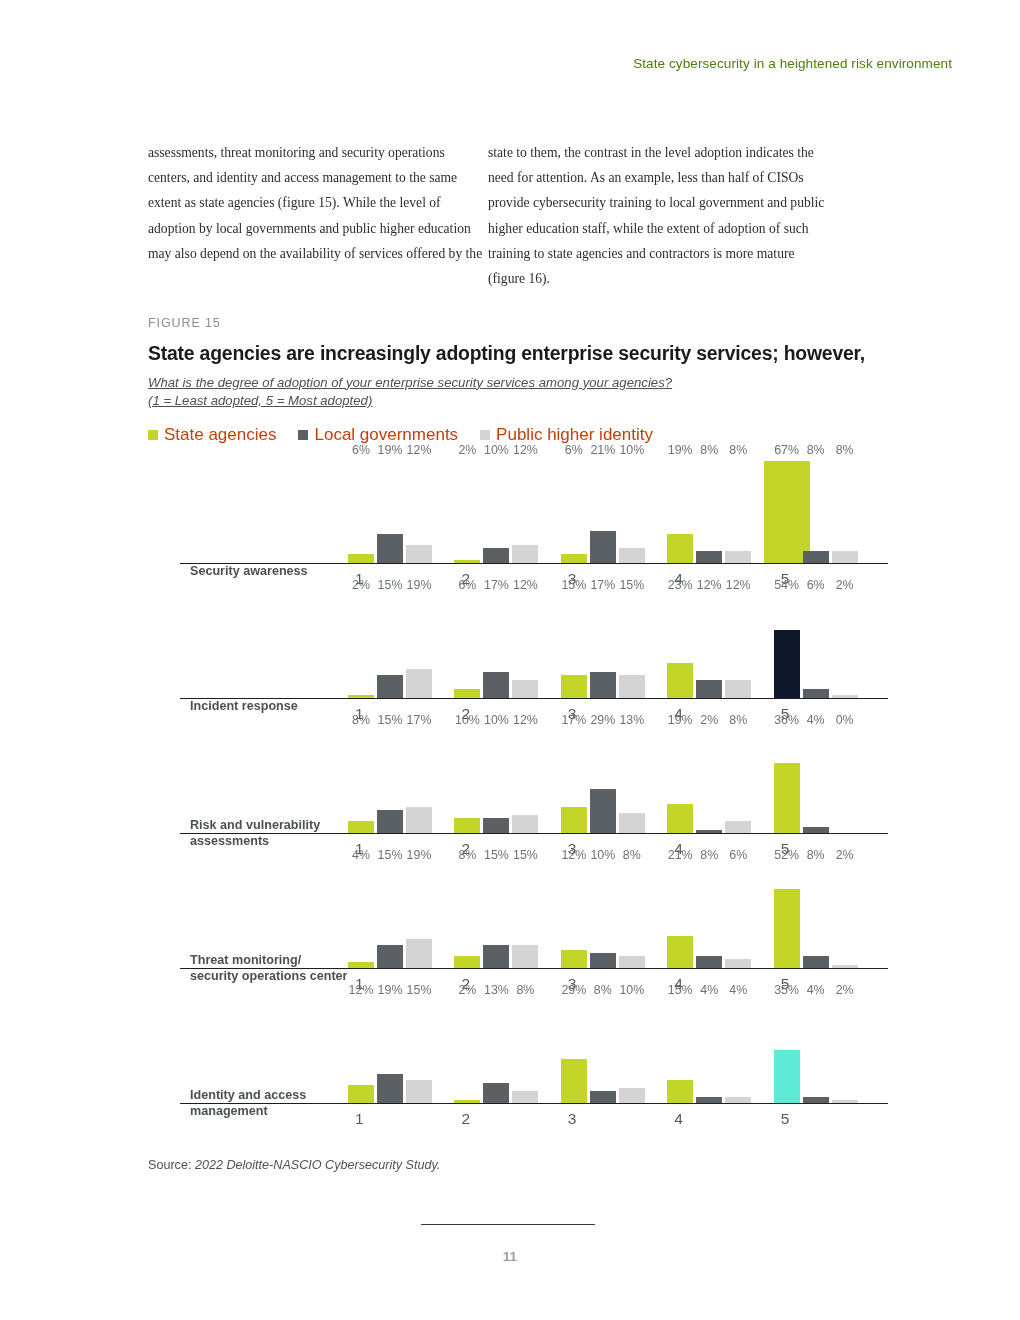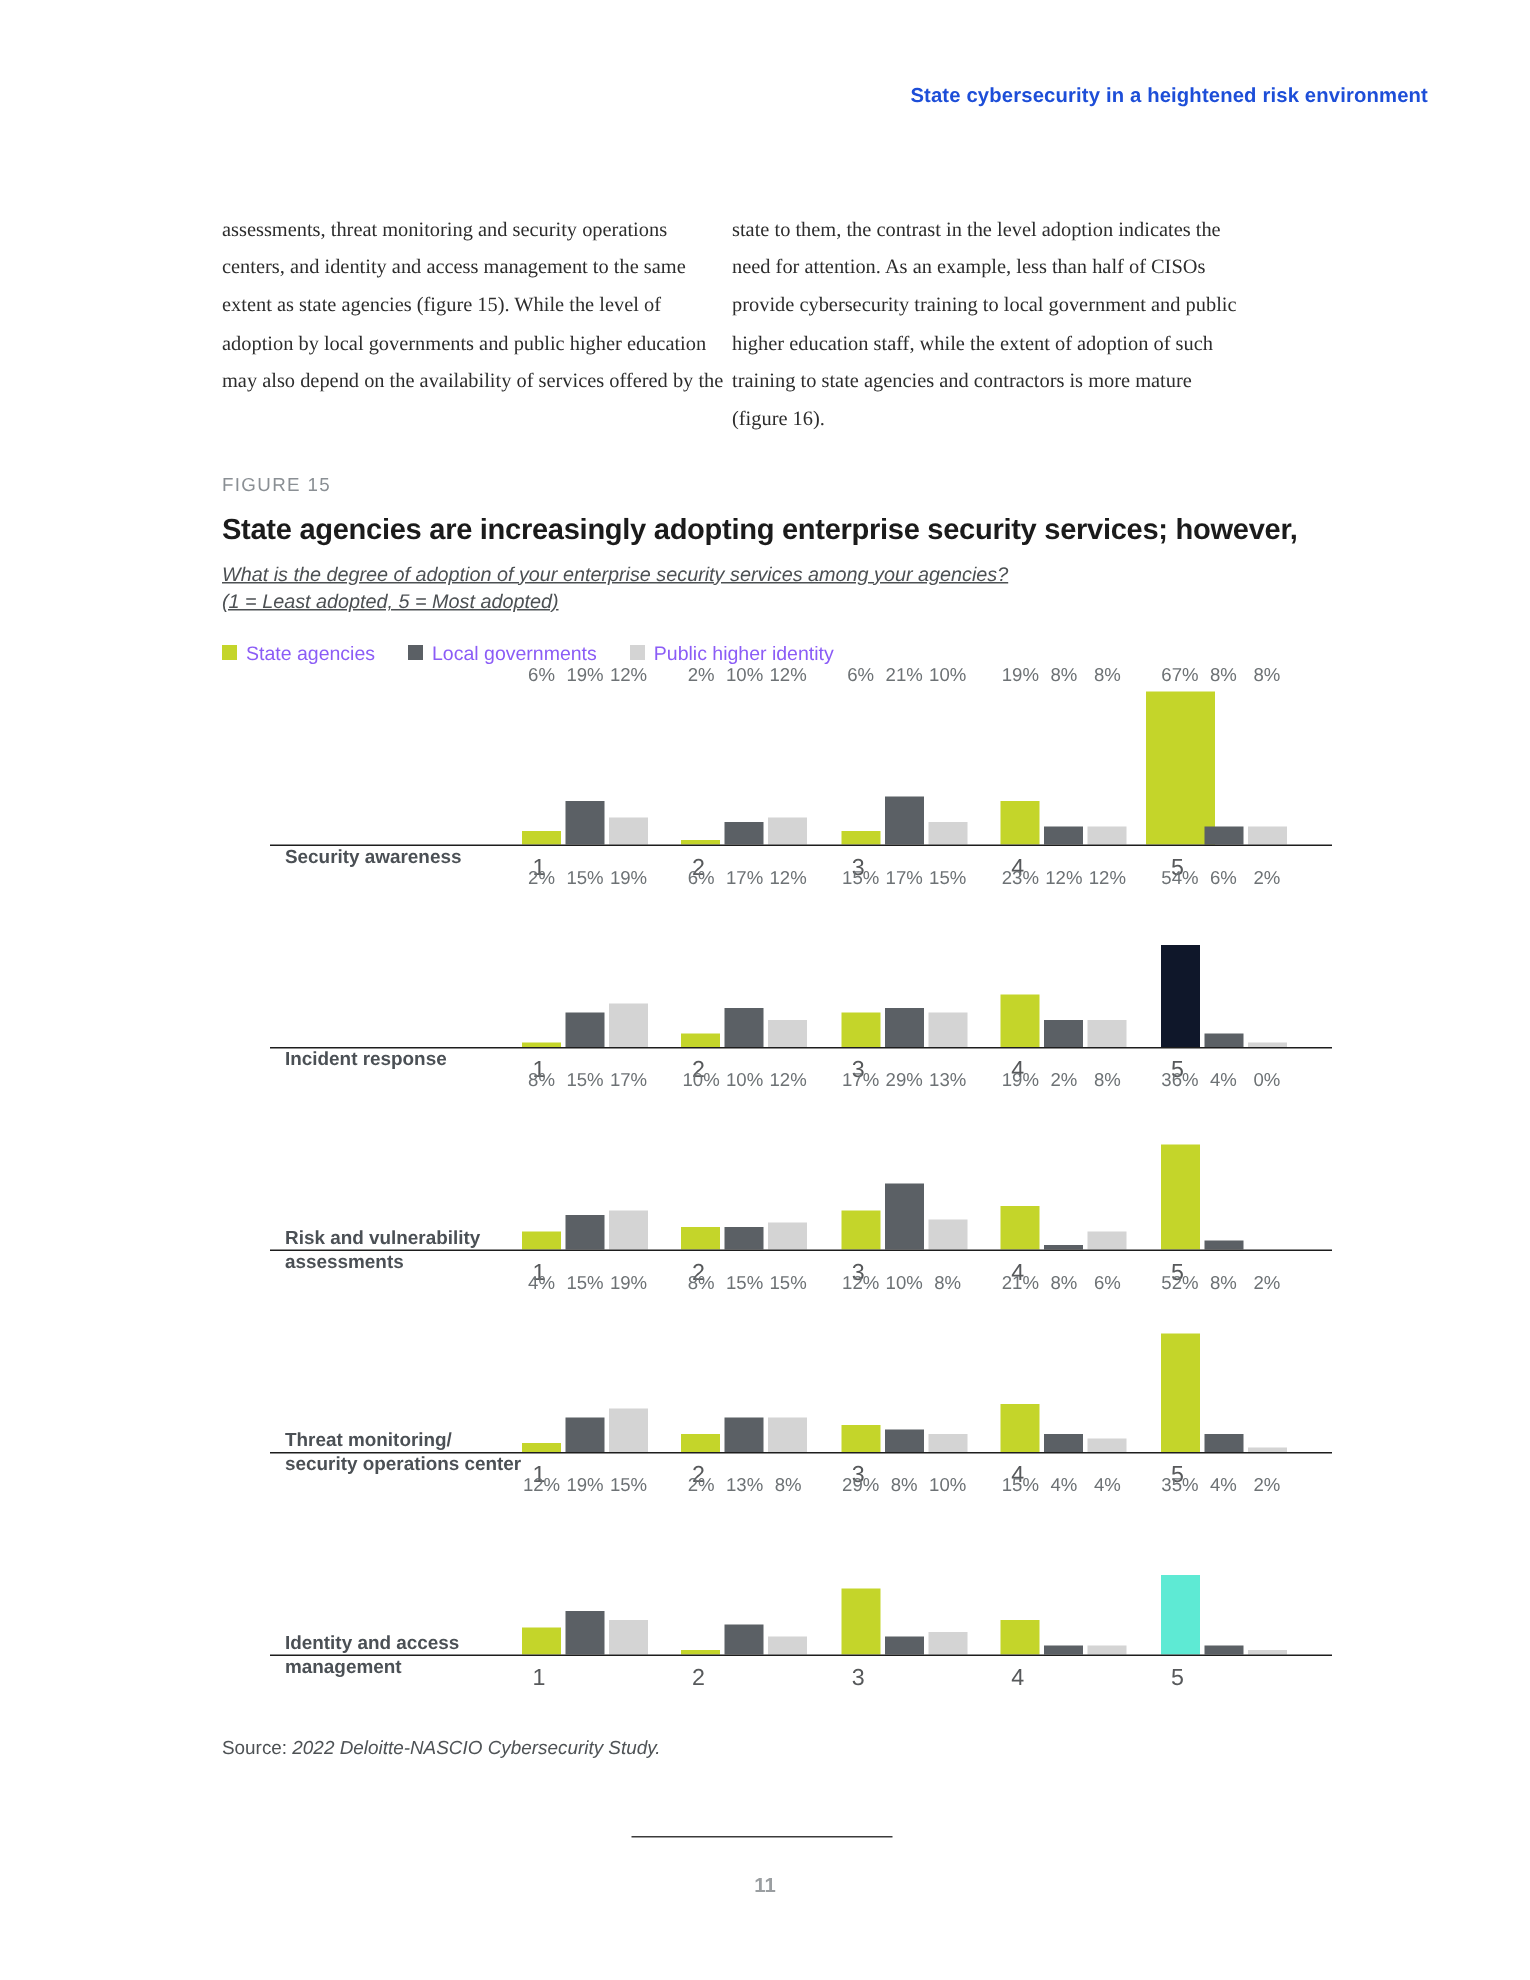--- a/index.html
+++ b/index.html
@@ -15,24 +15,23 @@
     color: #3a3a3a;
     overflow: hidden;
   }
 
   
   .running-head {
     position: absolute;
     top: 56px;
     right: 68px;
     font-size: 13.5px;
-    color: #1d4ed8;
+    color: #4d7c0f;
     letter-spacing: 0.1px;
     white-space: nowrap;
-    font-weight: bold;
   }
 
   
   .body-columns {
     position: absolute;
     top: 140px;
     left: 148px;
     width: 722px;
     display: flex;
   }
@@ -79,22 +78,22 @@
   .legend {
     margin-top: 17px;
     display: flex;
     align-items: center;
     height: 16px;
   }
   .legend-item {
     display: flex;
     align-items: center;
     margin-right: 22px;
-    font-size: 13px;
-    color: #8b5cf6;
+    font-size: 17px;
+    color: #c2410c;
     white-space: nowrap;
   }
   .legend-swatch {
     width: 10px;
     height: 10px;
     margin-right: 6px;
     flex: none;
   }
 
   

